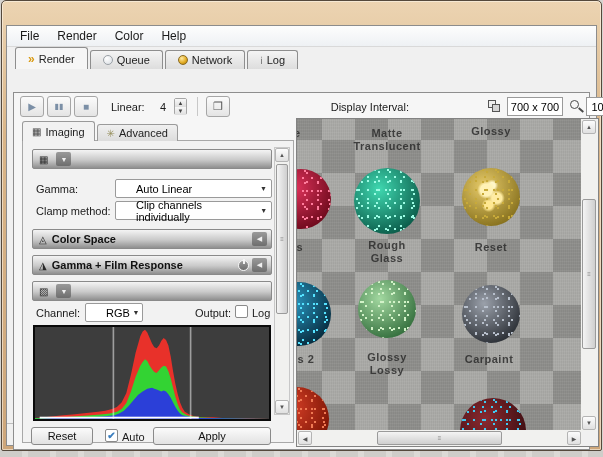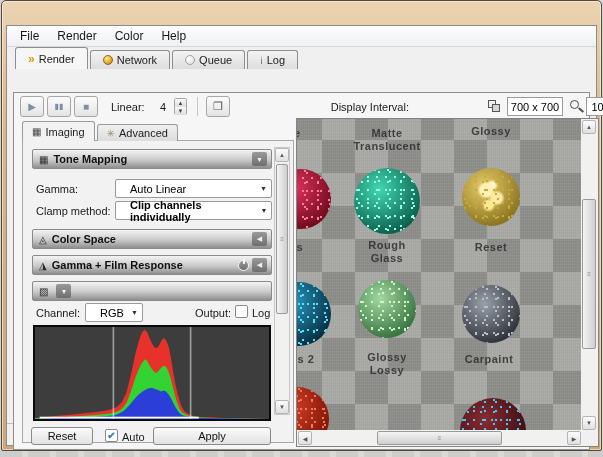--- a/index.html
+++ b/index.html
@@ -70,21 +70,21 @@
   .sect .s-ic { font-size:10px; color:#2a2a2a; margin:0 5px 0 2px; }
   .sect .s-title { font-size:11px; font-weight:bold; color:#111; flex:1; }
   .s-arrow { width:15px; height:14px; border-radius:2px; background:linear-gradient(#9a9a9a,#6e6e6e); color:#f0f0f0;
     font-size:7px; display:flex; align-items:center; justify-content:center; margin-left:3px; }
   .power-ic { width:11px; height:11px; border:1.5px solid #f4f4f4; border-radius:50%; position:relative;
     background:linear-gradient(#9a9a9a,#6e6e6e); margin-left:3px; }
   .power-ic::after { content:""; position:absolute; left:3.5px; top:-2px; width:2px; height:5px; background:#f4f4f4; }
 
   .frow-label { position:absolute; font-size:11px; color:#1a1a1a; }
   .select { position:absolute; height:19px; background:#fff; border:1px solid #9a9a9a; border-radius:2px;
-    display:flex; align-items:center; font-size:11px; padding-left:14px; }
+    display:flex; align-items:center; font-size:11px; padding-left:20px; }
   .select .sel-arrow { margin-left:auto; width:15px; text-align:center; font-size:7px; color:#333; }
 
   .checkbox { position:absolute; width:13px; height:13px; background:#fff; border:1px solid #8a8a8a; border-radius:2px;
     font-size:10px; line-height:11px; text-align:center; color:#3a7ebf; font-weight:bold; }
 
   .hist { position:absolute; left:10px; top:184px; width:238px; height:96px; background:#3d3d3d; border:2px solid #0a0a0a; }
   .hist svg { width:100%; height:100%; display:block; }
 
   .btn { position:absolute; height:18px; border:1px solid #8a8a8a; border-radius:3px;
     background:linear-gradient(#fbfbfb,#e2e2e2); font-size:11px; display:flex; align-items:center; justify-content:center; color:#111; }
@@ -129,26 +129,26 @@
       <span class="menu-item">Color</span>
       <span class="menu-item">Help</span>
     </div>
 
     <div class="maintabs">
       <div class="mtab active">
         <span class="ic-render">»</span>
         <span>Render</span>
       </div>
       <div class="mtab">
+        <span class="ic-circle"></span>
+        <span>Queue</span>
+      </div>
+      <div class="mtab">
         <span class="ic-ball"></span>
         <span>Network</span>
-      </div>
-      <div class="mtab">
-        <span class="ic-circle"></span>
-        <span>Queue</span>
       </div>
       <div class="mtab">
         <span class="ic-info">ℹ</span>
         <span>Log</span>
       </div>
     </div>
 
     <div class="tabpage">
 
       <div class="toolbar">
@@ -190,30 +190,29 @@
         </div>
         <div class="stab">
           <span class="ic-gear">✳</span>
           <span>Advanced</span>
         </div>
       </div>
 
       <div class="lpanel">
         <div class="sect" style="top:8px;">
           <span class="s-ic">▦</span>
-          <span class="s-title">Tone Mapping</span>
           <span class="s-arrow">▼</span>
         </div>
         <span class="frow-label" style="left:13px; top:42px;">Gamma:</span>
         <div class="select" style="left:92px; top:38px; width:157px;">
           <span>Auto Linear</span>
           <span class="sel-arrow">▼</span>
         </div>
         <span class="frow-label" style="left:13px; top:64px;">Clamp method:</span>
-        <div class="select" style="left:92px; top:60px; width:157px;font-weight:bold;">
+        <div class="select" style="left:92px; top:60px; width:157px;">
           <span>Clip channels individually</span>
           <span class="sel-arrow">▼</span>
         </div>
 
         <div class="sect" style="top:88px;">
           <span class="s-ic">◬</span>
           <span class="s-title">Color Space</span>
           <span class="s-arrow">◀</span>
         </div>
 

